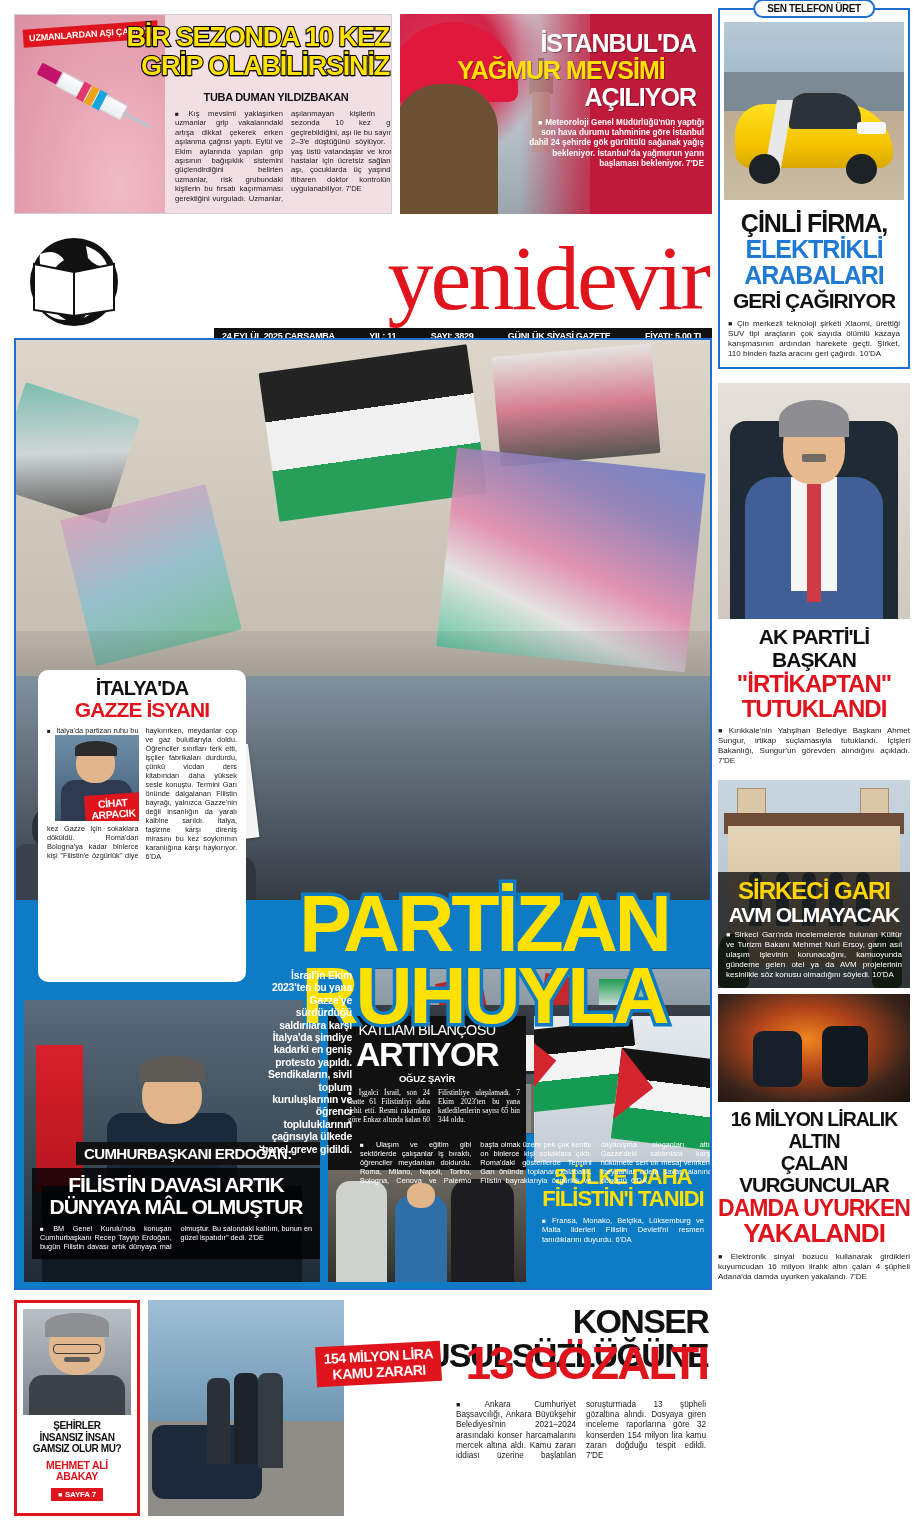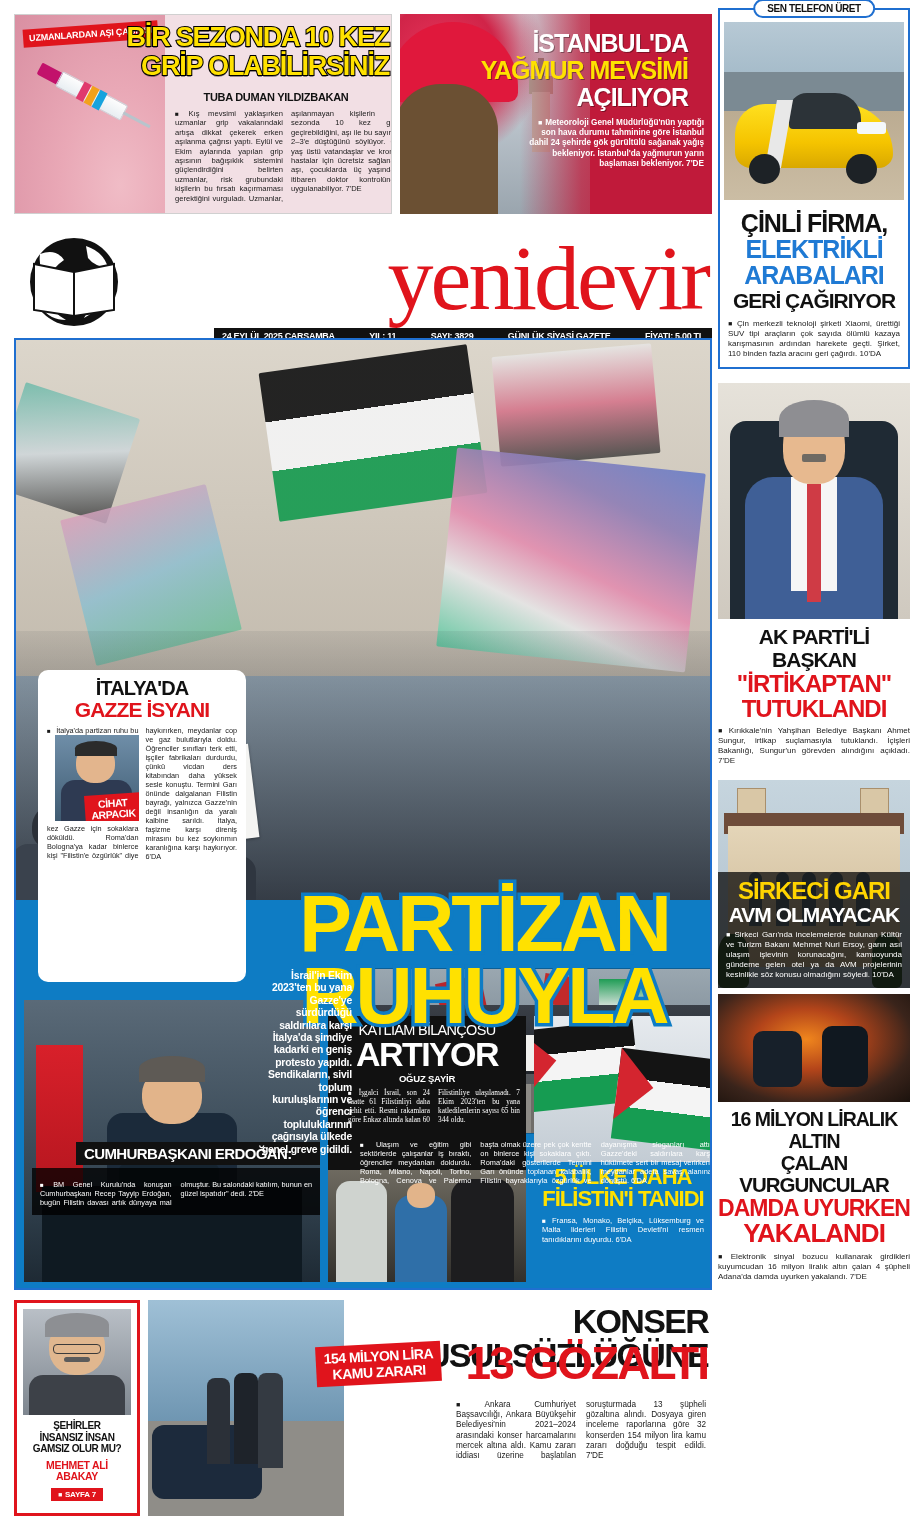--- a/index.html
+++ b/index.html
@@ -54,24 +54,24 @@
   }
   .ist-umbrella{ position:absolute; left:-12px; top:8px; width:130px; height:80px; background:#e0183c;
      border-radius:70px 70px 10px 10px; }
   .ist-hair{ position:absolute; left:-6px; top:70px; width:104px; height:130px; background:#6b5033; border-radius:46px 46px 0 0;}
   .galata{ position:absolute; left:128px; top:52px; width:26px; height:86px; }
   .galata-b{ position:absolute; left:4px; top:26px; width:18px; height:60px; background:#b9b0a4; }
   .galata-c{ position:absolute; left:1px; top:10px; width:24px; height:18px; background:#a79d90; }
   .galata-t{ position:absolute; left:10px; top:-8px; width:6px; height:20px; background:#8d8478; }
   .ist-grad{ position:absolute; left:120px; top:0; width:192px; height:200px;
      background:linear-gradient(90deg, rgba(192,26,58,0) 0%, rgba(192,26,58,.75) 32%, #c01a3a 62%); }
-  .ist-head{ position:absolute; right:24px; top:16px; width:270px; text-align:right; }
+  .ist-head{ position:absolute; right:16px; top:16px; width:270px; text-align:right; }
   .ist-head span{ display:block; font-weight:bold; font-size:25px; line-height:27px; letter-spacing:-1px;
      color:#fff; text-shadow:1px 1px 0 rgba(0,0,0,.35); }
-  .ist-head span.y{ color:#ffe100; }
+  .ist-head span.y{ color:#ffe100;text-align:center; }
   .ist-body{ position:absolute; right:8px; top:104px; width:178px; text-align:right;
      font-size:8.2px; line-height:10.2px; color:#fff; font-weight:600; }
 
   
   .rail{ left:718px; top:8px; width:192px; }
   .rail-box{ border:2px solid #1f6fd0; background:#fff; position:relative; }
   .rail-tab{ position:absolute; left:50%; transform:translateX(-50%); top:-11px;
      background:#fff; border:2px solid #1f6fd0; border-radius:11px; padding:2px 12px;
      font-size:10px; font-weight:bold; letter-spacing:-.4px; white-space:nowrap; color:#111; z-index:3;}
 
@@ -404,20 +404,24 @@
       <div class="erd-photo">
         <div class="erd-flag"></div>
         <div class="erd-suit"></div>
           <div class="erd-face"></div>
           <div class="erd-hair"></div>
         <div class="erd-pod"></div>
           <div class="erd-desk"></div>
       </div>
       <div class="erd-band">CUMHURBAŞKANI ERDOĞAN:</div>
       <div class="erd-panel">
+        <h3>
+          <span>FİLİSTİN DAVASI ARTIK</span>
+          <span>DÜNYAYA MÂL OLMUŞTUR</span>
+        </h3>
         <div class="cols sq">BM Genel Kurulu'nda konuşan Cumhurbaşkanı Recep Tayyip Erdoğan, bugün Filistin davası artık dünyaya mal olmuştur. Bu salondaki katılım, bunun en güzel ispatıdır" dedi. 2'DE</div>
       </div>
     </div>
 
     <div class="kat-box">
       <div class="kat-h">
         <span class="t1">KATLİAM BİLANÇOSU</span>
         <span class="t2">ARTIYOR</span>
       </div>
       <div class="kat-by">OĞUZ ŞAYİR</div>

